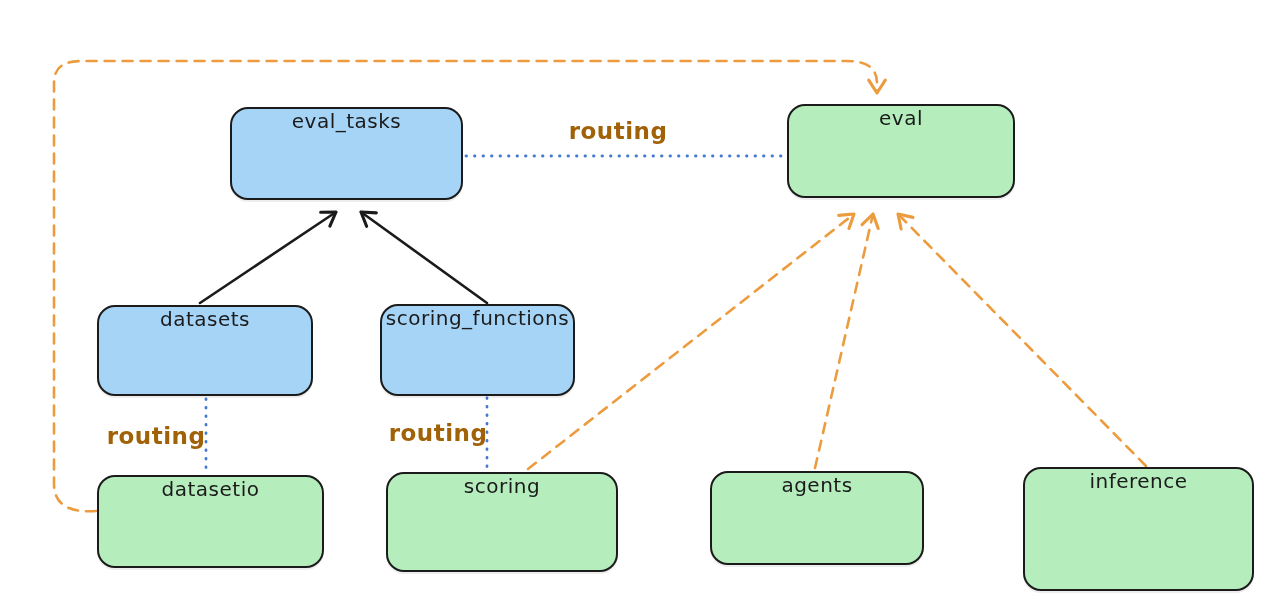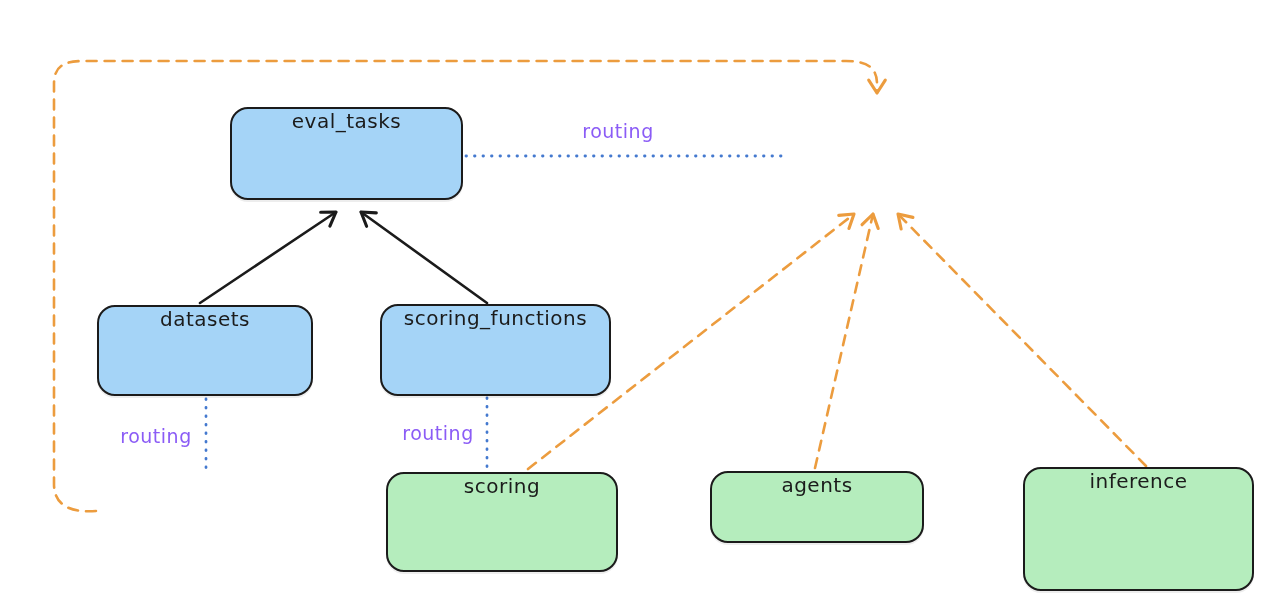--- a/index.html
+++ b/index.html
@@ -19,22 +19,22 @@
     display:flex;align-items:flex-start;justify-content:center;
     font-size:20px;color:#1b1b1b;
     letter-spacing:0.5px;
     box-shadow:0 2px 0 rgba(0,0,0,0.07);
   }
   .node.blue{background:#a5d4f7;}
   .node.green{background:#b5edbd;}
   .edge-label{
     position:absolute;
     transform:translate(-50%,-50%);
-    color:#8b5cf6;
-    font-size:19px;font-weight:400;
+    color:#a16207;
+    font-size:23px;font-weight:700;
     letter-spacing:0.5px;
     white-space:nowrap;
   }
 </style>
 </head>
 <body>
 
 <div class="canvas">
 
   <svg class="edges" width="1280" height="596" viewBox="0 0 1280 596" aria-hidden="true">
@@ -57,35 +57,41 @@
     <path d="M96,511 C70,513 54,505 54,484 L54,84 C54,66 64,61 84,61 L846,61 C869,61 877,69 877,84 L877,93" fill="none" stroke="#ec9c3e" stroke-width="2.6" stroke-linecap="round" stroke-dasharray="10 8" marker-end="url(#ah-orange)"></path>
     <path d="M528,469 L854,214" fill="none" stroke="#ec9c3e" stroke-width="2.6" stroke-linecap="round" stroke-dasharray="10 8" marker-end="url(#ah-orange)"></path>
     <path d="M815,468 L873,214" fill="none" stroke="#ec9c3e" stroke-width="2.6" stroke-linecap="round" stroke-dasharray="10 8" marker-end="url(#ah-orange)"></path>
     <path d="M1146,466 L898,214" fill="none" stroke="#ec9c3e" stroke-width="2.6" stroke-linecap="round" stroke-dasharray="10 8" marker-end="url(#ah-orange)"></path>
   </svg>
 
   <div class="node blue" style="left:230px;top:107px;width:233px;height:93px">
     <span>eval_tasks</span>
   </div>
 
+  <div class="node green" style="left:787px;top:104px;width:228px;height:94px">
+    <span>eval</span>
+  </div>
 
   <div class="node blue" style="left:97px;top:305px;width:216px;height:91px">
     <span>datasets</span>
   </div>
 
-  <div class="node blue" style="left:380px;top:304px;width:231px;height:92px">
+  <div class="node blue" style="left:380px;top:304px;width:195px;height:92px">
     <span>scoring_functions</span>
   </div>
 
+  <div class="node green" style="left:97px;top:475px;width:227px;height:93px">
+    <span>datasetio</span>
+  </div>
 
   <div class="node green" style="left:386px;top:472px;width:232px;height:100px">
     <span>scoring</span>
   </div>
 
-  <div class="node green" style="left:710px;top:471px;width:214px;height:72px">
+  <div class="node green" style="left:710px;top:471px;width:214px;height:94px">
     <span>agents</span>
   </div>
 
   <div class="node green" style="left:1023px;top:467px;width:231px;height:124px">
     <span>inference</span>
   </div>
 
   <div class="edge-label" style="left:618px;top:131px">routing</div>
 
   <div class="edge-label" style="left:156px;top:436px">routing</div>

